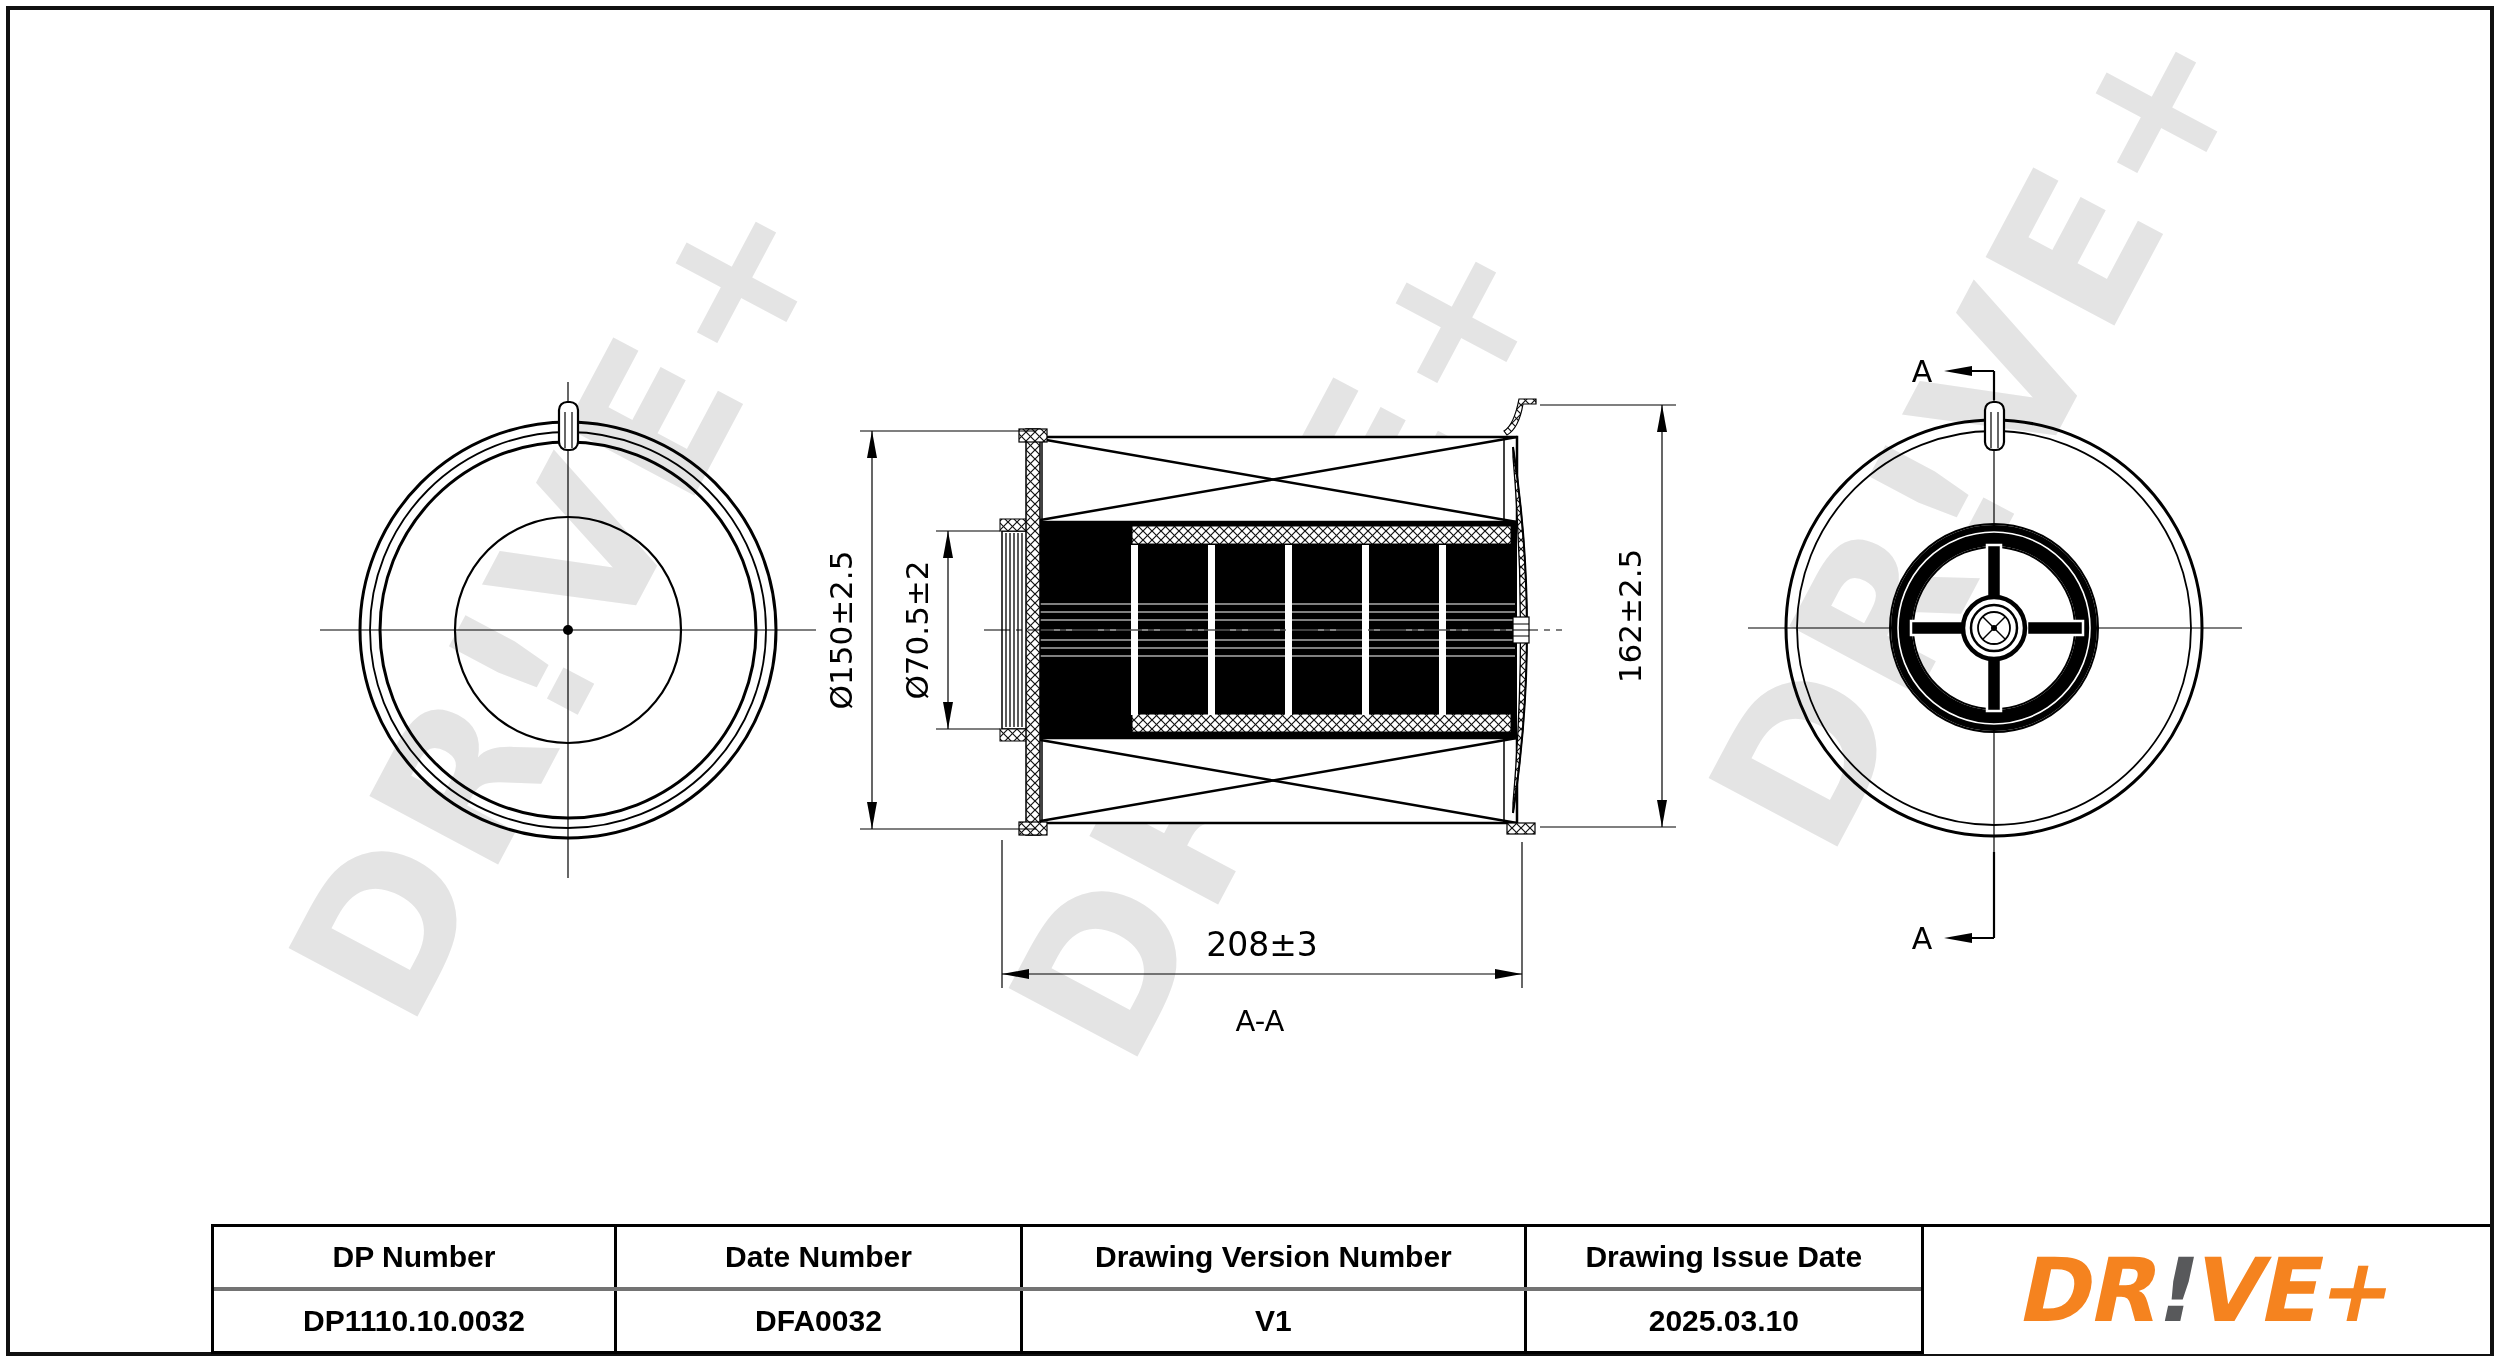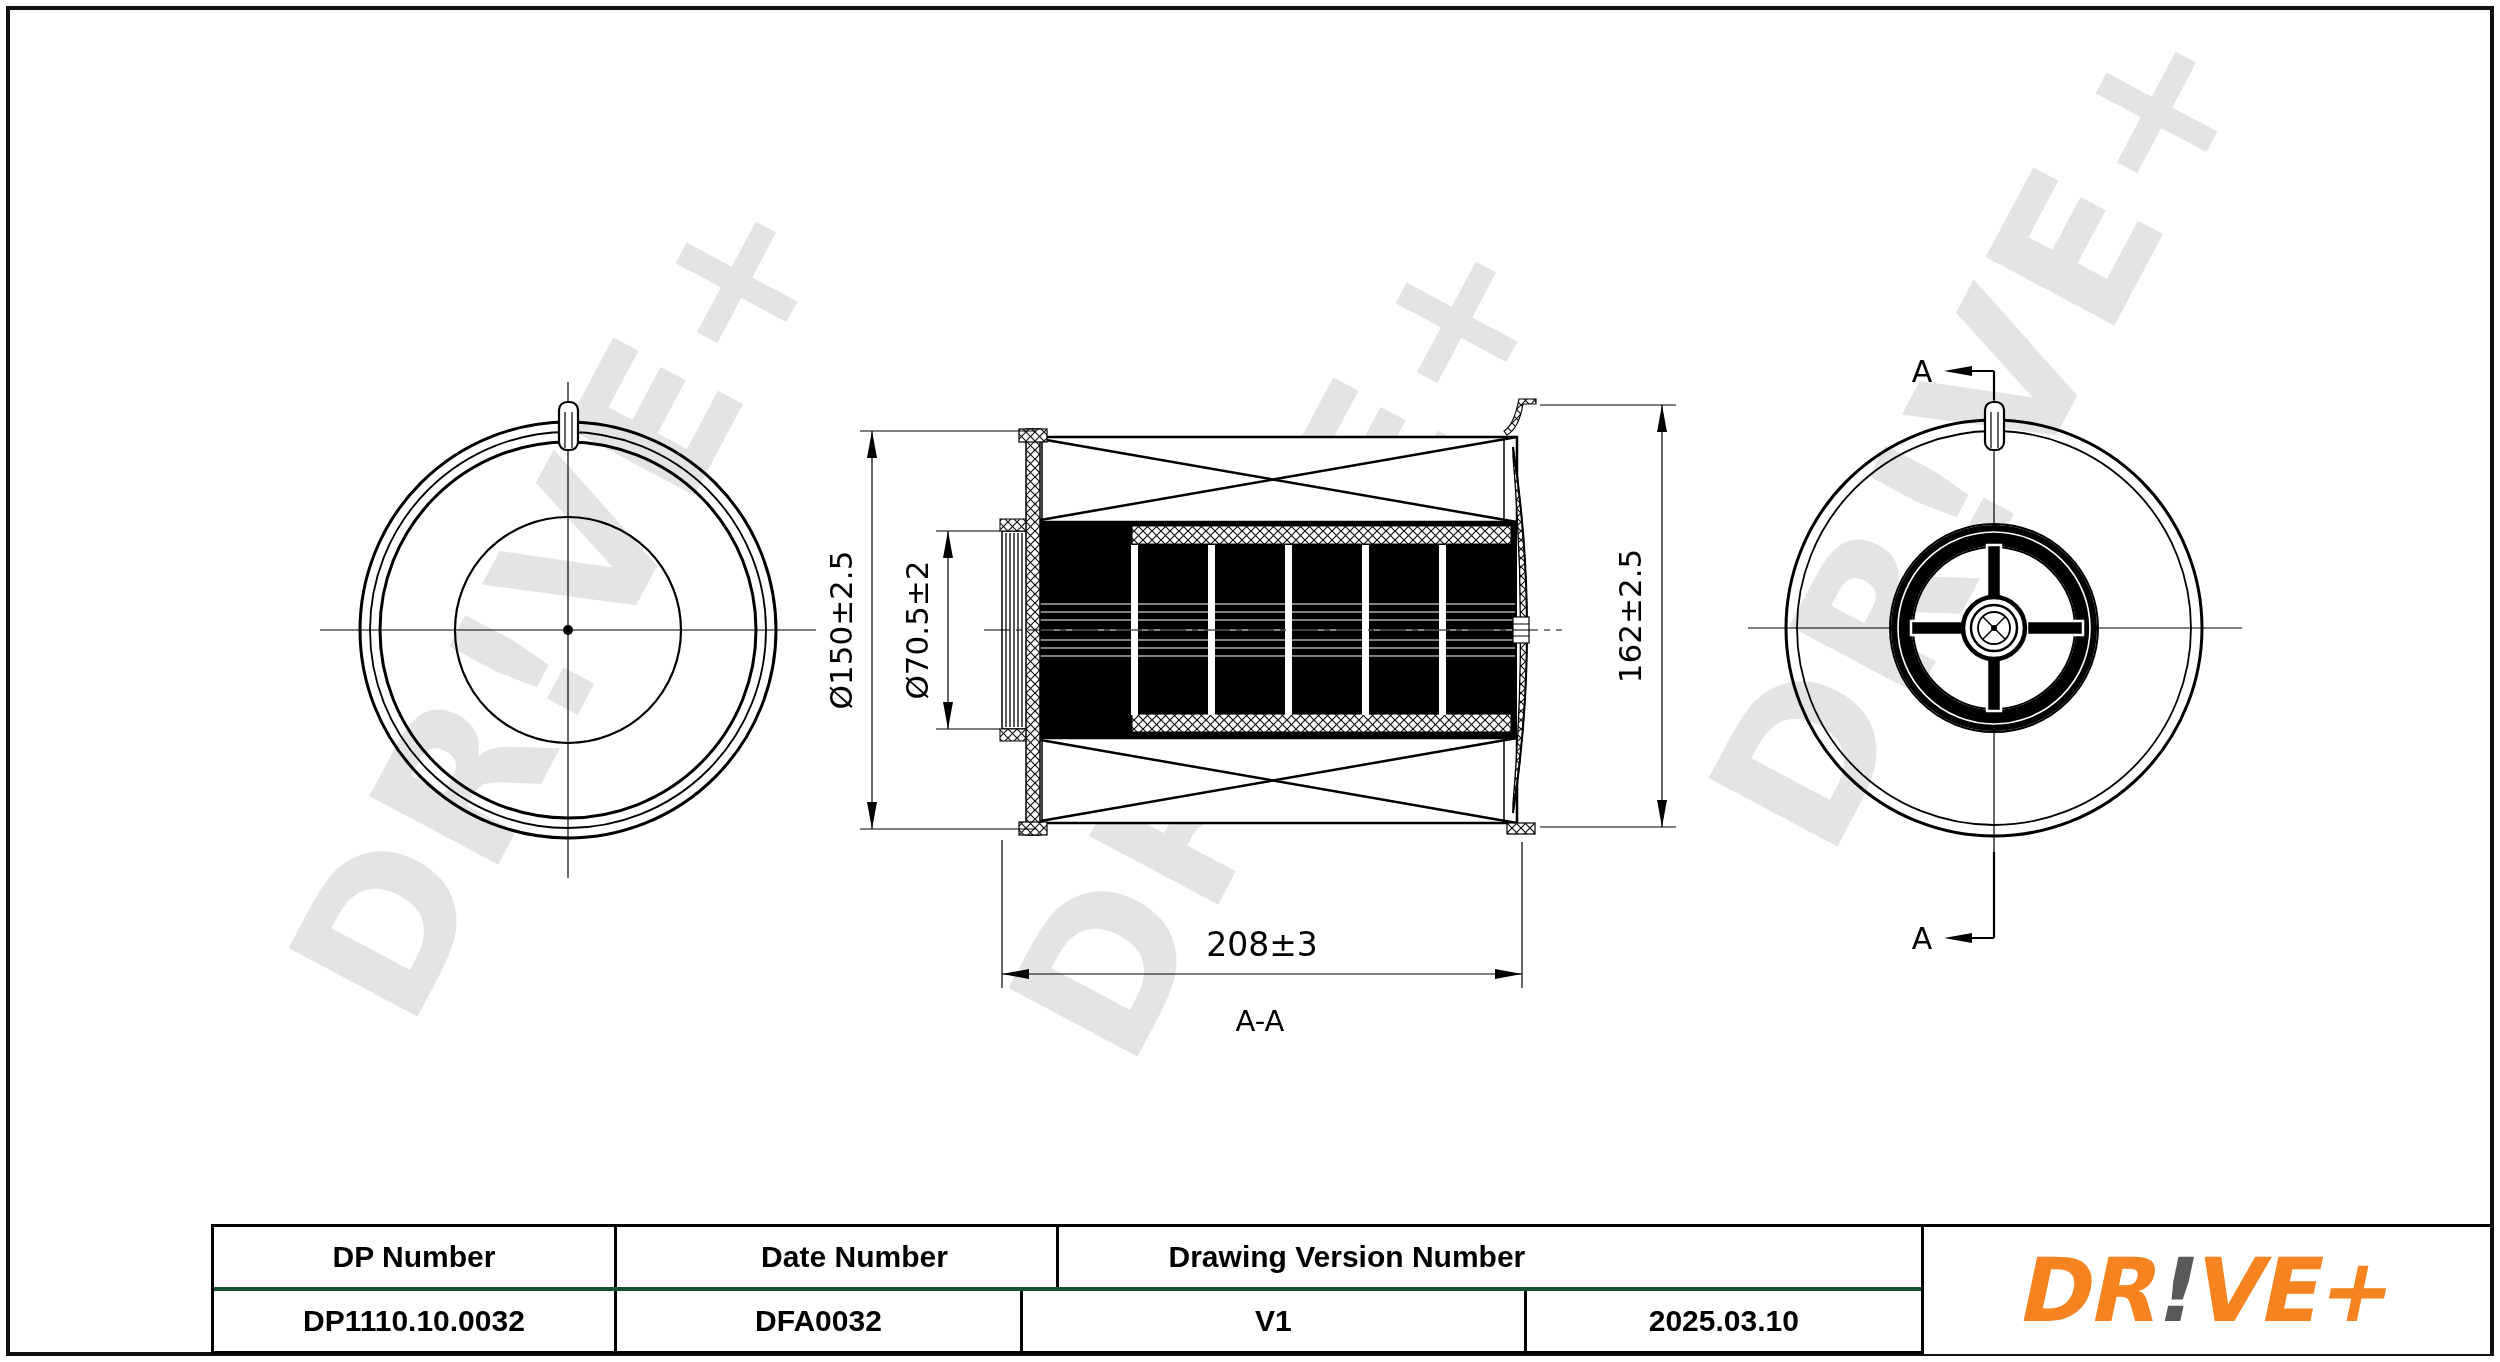--- a/index.html
+++ b/index.html
@@ -5,21 +5,21 @@
   html,body{margin:0;padding:0;background:#ffffff;}
   .sheet{position:relative;width:2500px;height:1362px;background:#ffffff;overflow:hidden;
          font-family:"Liberation Sans",sans-serif;}
   .sheet svg{position:absolute;left:0;top:0;}
 
   
   .tblock{position:absolute;left:211px;top:1224px;width:1713px;height:130px;
           border:3px solid #000;box-sizing:border-box;display:flex;flex-direction:column;
           background:#fff;}
   .trow{display:flex;flex:1;}
-  .trow.hdr{border-bottom:4px solid #14532d;gap:36px;}
+  .trow.hdr{border-bottom:4px solid #737373;}
   .tcell{display:flex;align-items:center;justify-content:center;box-sizing:border-box;
          border-right:3px solid #000;font-weight:bold;font-size:30px;color:#000;white-space:nowrap;}
   .tcell:last-child{border-right:none;}
   .c0{width:23.6%;} .c1{width:23.8%;} .c2{width:29.5%;} .c3{width:23.1%;}
 
   
   .logobox{position:absolute;left:1924px;top:1224px;width:566px;height:130px;
            border-top:3px solid #000;box-sizing:border-box;background:#fff;
            display:flex;align-items:center;justify-content:center;}
   .logo{transform:skewX(-12deg);font-family:"DejaVu Sans",sans-serif;font-weight:800;
@@ -210,20 +210,21 @@
       <text x="1922" y="949" text-anchor="middle" fill="#000" stroke="none" font-size="30">A</text>
     </g>
   </g>
 </svg>
 
   <div class="tblock">
     <div class="trow hdr">
       <div class="tcell c0">DP Number</div>
       <div class="tcell c1">Date Number</div>
       <div class="tcell c2">Drawing Version Number</div>
+      <div class="tcell c3">Drawing Issue Date</div>
     </div>
     <div class="trow">
       <div class="tcell c0">DP1110.10.0032</div>
       <div class="tcell c1">DFA0032</div>
       <div class="tcell c2">V1</div>
       <div class="tcell c3">2025.03.10</div>
     </div>
   </div>
 
   <div class="logobox">

